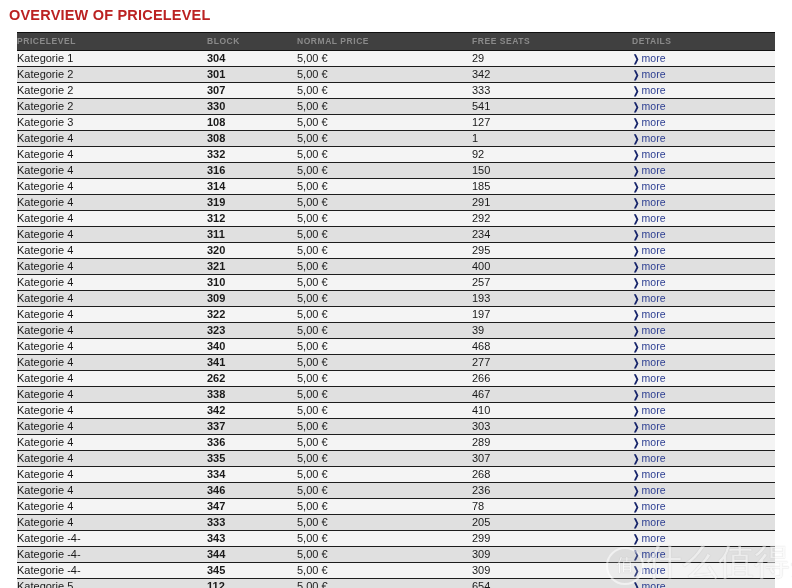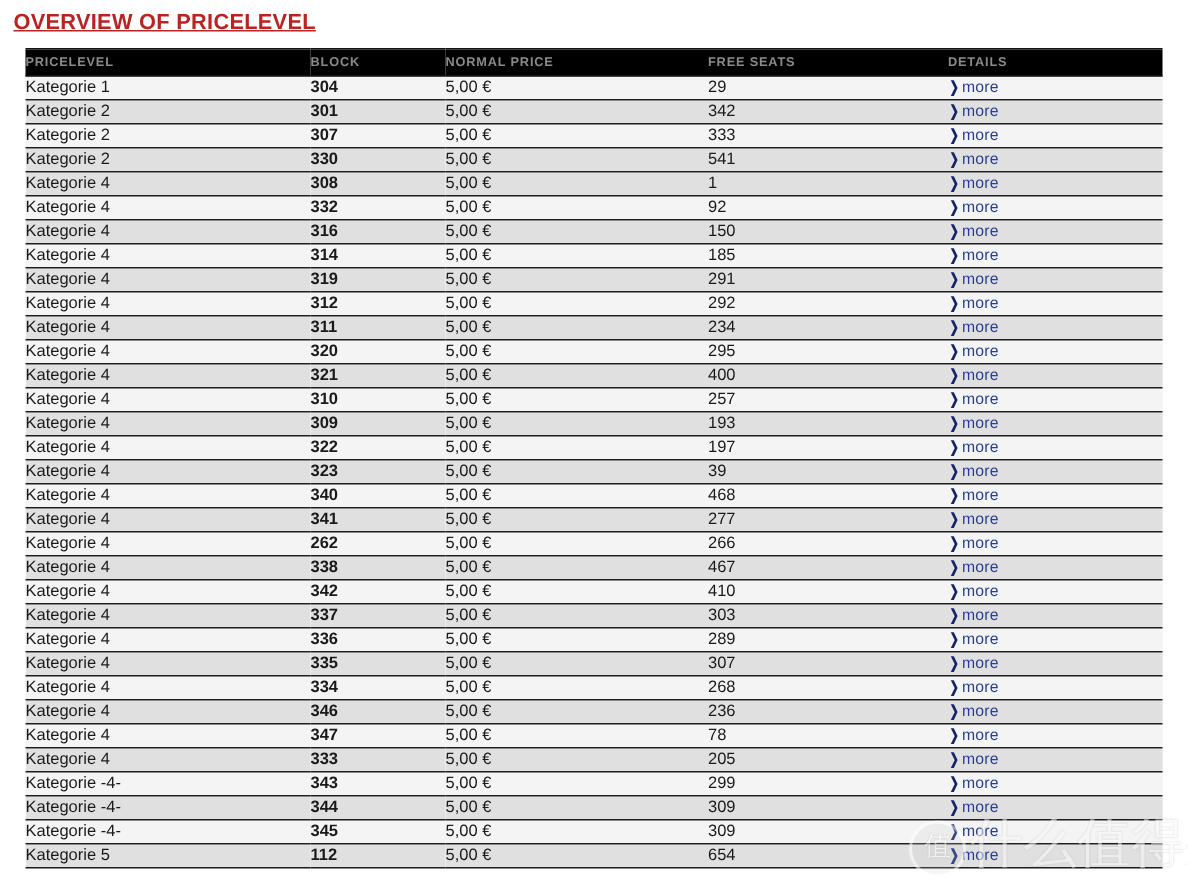--- a/index.html
+++ b/index.html
@@ -16,21 +16,20 @@
   }
 
   #page-title {
     color: #bb2222;
     font-size: 14.5px;
     font-weight: bold;
     letter-spacing: 0.2px;
     padding: 6px 0 0 9px;
     line-height: 18px;
     white-space: nowrap;
-    text-decoration: underline;
   }
 
   #table-wrap {
     margin: 8px 0 0 17px;
     width: 758px;
   }
 
   table.pricelevel {
     border-collapse: collapse;
     width: 100%;
@@ -47,21 +46,21 @@
   table.pricelevel thead th {
     font-size: 8.5px;
     font-weight: bold;
     color: #8a8a8a;
     text-align: left;
     letter-spacing: 0.55px;
     text-transform: uppercase;
     padding: 2px 0 3px 0;
     border-top: 1.5px solid #111111;
     border-bottom: 1.5px solid #111111;
-    background: #000000;
+    background: #404040;
     height: 12px;
     vertical-align: middle;
   }
 
   table.pricelevel tbody td {
     font-size: 11px;
     color: #1a1a1a;
     text-align: left;
     padding: 0;
     height: 15px;
@@ -187,20 +186,27 @@
           <td class="cell-pad-seats">333</td>
           <td class="cell-pad-details"><a class="more-link" href="#" style="color: rgb(43, 61, 145);"><span class="arrow-icon">❯</span><span class="more-label">more</span></a></td>
         </tr>
         <tr class="row-odd">
           <td class="cell-pad-pricelevel">Kategorie 2</td>
           <td class="cell-pad-block">330</td>
           <td class="cell-pad-price">5,00 €</td>
           <td class="cell-pad-seats">541</td>
           <td class="cell-pad-details"><a class="more-link" href="#" style="color: rgb(43, 61, 145);"><span class="arrow-icon">❯</span><span class="more-label">more</span></a></td>
         </tr>
+        <tr class="row-even">
+          <td class="cell-pad-pricelevel">Kategorie 3</td>
+          <td class="cell-pad-block">108</td>
+          <td class="cell-pad-price">5,00 €</td>
+          <td class="cell-pad-seats">127</td>
+          <td class="cell-pad-details"><a class="more-link" href="#" style="color: rgb(43, 61, 145);"><span class="arrow-icon">❯</span><span class="more-label">more</span></a></td>
+        </tr>
         <tr class="row-odd">
           <td class="cell-pad-pricelevel">Kategorie 4</td>
           <td class="cell-pad-block">308</td>
           <td class="cell-pad-price">5,00 €</td>
           <td class="cell-pad-seats">1</td>
           <td class="cell-pad-details"><a class="more-link" href="#" style="color: rgb(43, 61, 145);"><span class="arrow-icon">❯</span><span class="more-label">more</span></a></td>
         </tr>
         <tr class="row-even">
           <td class="cell-pad-pricelevel">Kategorie 4</td>
           <td class="cell-pad-block">332</td>

